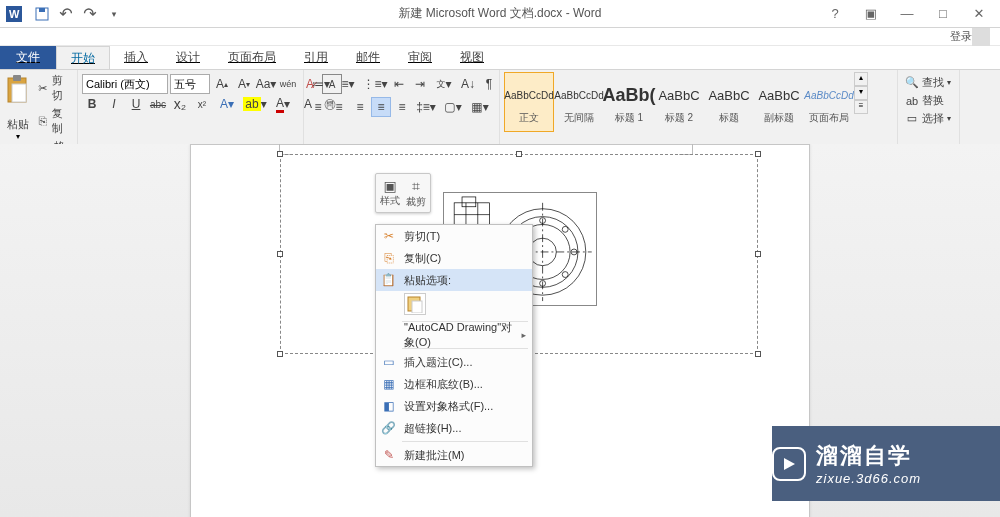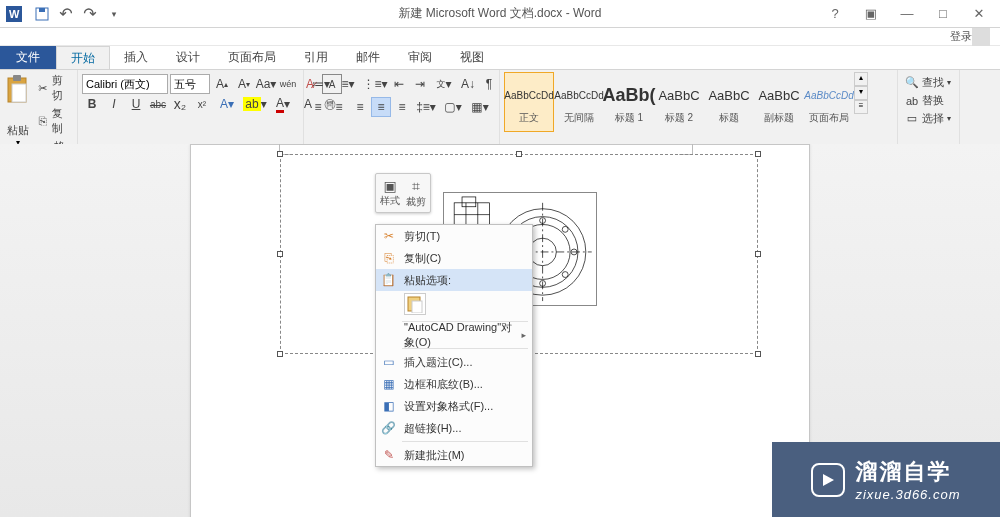--- a/index.html
+++ b/index.html
@@ -9,35 +9,35 @@
 .title-bar { height: 28px; background: #fff; display: flex; align-items: center; position: relative; border-bottom: 1px solid #d4d4d4; }
 .word-icon { width: 16px; height: 16px; margin: 0 6px; display: inline-flex; align-items: center; justify-content: center; }
 .qat { display: flex; align-items: center; gap: 4px; margin-left: 4px; }
 .qat-btn { width: 20px; height: 20px; display: flex; align-items: center; justify-content: center; color: #5a5a5a; cursor: pointer; }
 .title-text { position: absolute; left: 50%; transform: translateX(-50%); font-size: 12px; color: #555; }
 .title-controls { margin-left: auto; display: flex; align-items: center; gap: 10px; padding-right: 8px; }
 .title-controls .tc { width: 26px; height: 20px; display: flex; align-items: center; justify-content: center; color: #666; cursor: pointer; font-size: 13px; }
 .login { font-size: 11px; color: #555; }
 
 
-.tabs { height: 24px; background: #fff; display: flex; align-items: stretch; font-size: 12px; border-bottom: 1px solid #d4d4d4; }
+.tabs { height: 24px; background: #fff; display: flex; align-items: stretch; font-size: 12px; border-bottom: 1px solid #d4d4d4; text-decoration: underline; }
 .tab-file { background: #2b579a; color: #fff; padding: 0 16px; display: flex; align-items: center; cursor: pointer; }
 .tab { padding: 0 14px; display: flex; align-items: center; color: #444; cursor: pointer; }
 .tab.active { background: #f1f1f1; border: 1px solid #d4d4d4; border-bottom: none; color: #0369a1; }
 
 
 .ribbon { height: 92px; background: #f1f1f1; display: flex; position: relative; border-bottom: 1px solid #d4d4d4; }
 .group { border-right: 1px solid #e0e0e0; display: flex; flex-direction: column; padding: 2px 4px 0 4px; position: relative; }
 .group-content { flex: 1; display: flex; align-items: flex-start; }
 .group-label { text-align: center; font-size: 11px; color: #666; height: 16px; position: relative; }
 .launcher { position: absolute; right: 2px; bottom: 2px; width: 12px; height: 12px; font-size: 9px; color: #777; cursor: pointer; }
 
 .paste-btn { display: flex; flex-direction: column; align-items: center; width: 40px; cursor: pointer; }
 .paste-btn .ic { width: 28px; height: 30px; margin-top: 2px; }
-.paste-btn .lbl { font-size: 11px; margin-top: 19px; color: #444; }
+.paste-btn .lbl { font-size: 11px; margin-top: 13px; color: #444; }
 
 .small-btns { display: flex; flex-direction: column; gap: 1px; margin-left: 2px; }
 .sbtn { display: flex; align-items: center; gap: 3px; font-size: 11px; color: #444; padding: 1px 3px; cursor: pointer; }
 .sbtn .sic { width: 14px; height: 14px; display: flex; align-items: center; justify-content: center; }
 
 .font-row1 { display: flex; align-items: center; gap: 2px; margin-bottom: 0; }
 .font-row2 { display: flex; align-items: center; gap: 2px; }
 .fsel { border: 1px solid #ababab; background: #fff; font-size: 11px; height: 20px; padding: 0 3px; }
 .fsel.name { width: 86px; }
 .fsel.size { width: 40px; }
@@ -88,21 +88,21 @@
 .ctx-item .arrow { margin-left: auto; font-size: 9px; color: #666; }
 .ctx-sep { height: 1px; background: #e0e0e0; margin: 2px 4px 2px 26px; }
 .ctx-sub { padding-left: 28px; padding-top: 2px; padding-bottom: 4px; }
 .ctx-sub .pic { width: 22px; height: 22px; border: 1px solid #ccc; display: inline-flex; align-items: center; justify-content: center; cursor: pointer; background: #fff; }
 
 
 .cad { position: absolute; left: 443px; top: 48px; width: 154px; height: 114px; border: 1px solid #888; background: #fff; }
 .cad svg { width: 100%; height: 100%; }
 
 
-.watermark { position: absolute; right: 0; bottom: 0; width: 228px; height: 75px; background: #4a5f7f; color: #fff; display: flex; align-items: center; justify-content: center; gap: 10px; }
+.watermark { position: absolute; right: 0; bottom: 16px; width: 228px; height: 75px; background: #4a5f7f; color: #fff; display: flex; align-items: center; gap: 10px; }
 .watermark .play { width: 34px; height: 34px; border: 2px solid #fff; border-radius: 8px; display: flex; align-items: center; justify-content: center; }
 .watermark .txt { display: flex; flex-direction: column; }
 .watermark .txt .cn { font-size: 22px; font-weight: bold; letter-spacing: 2px; }
 .watermark .txt .en { font-size: 13px; letter-spacing: 1px; font-style: italic; }
 </style>
 </head>
 <body>
 
 <div class="title-bar">
   <span class="word-icon">

